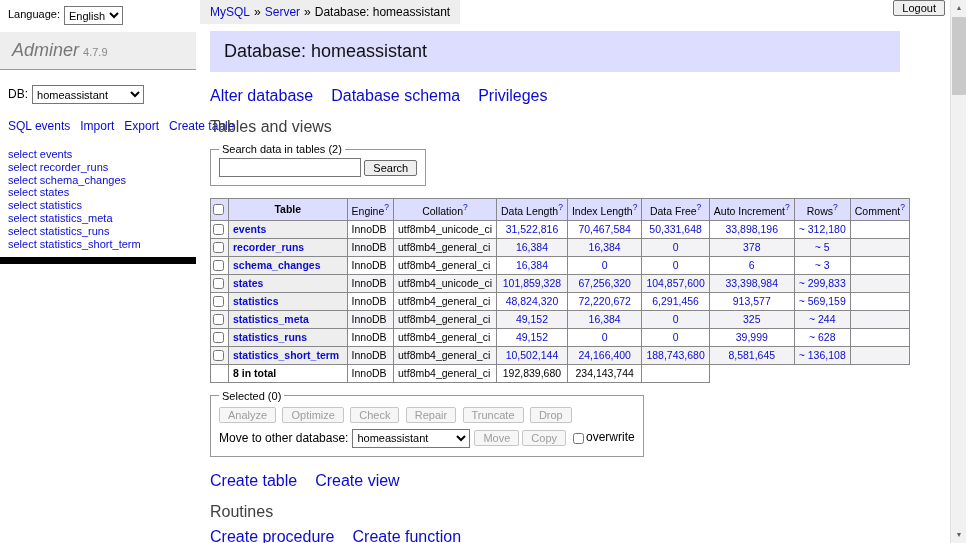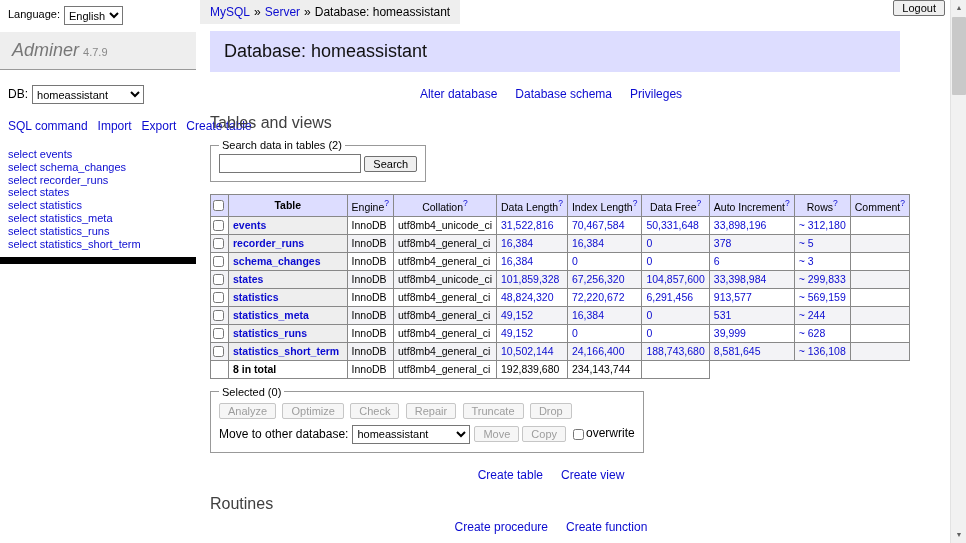--- a/index.html
+++ b/index.html
@@ -64,21 +64,21 @@
   #tables-list { margin: 14px 0 0 0; padding: 0 0 7px 8px; border-bottom: 7px solid #000000; }
   #tables-list a { display: block; line-height: 12.8px; font-size: 11px; white-space: nowrap; }
 
   
   #content { position: absolute; top: 31px; left: 210px; width: 700px; }
   h2 {
     margin: 0; padding: 10px 14px;
     background: #ddf; font-size: 18px; font-weight: normal; color: #111;
     width: 690px;
   }
-  .links-row { margin: 15px 0 0 0; font-size: 12px; text-align: center; }
+  .links-row { margin: 15px 0 0 0; font-size: 16px; }
   .links-row a { margin-right: 18px; }
   h3 { margin: 13px 0 0 0; font-size: 16px; font-weight: normal; color: #404040; }
 
   fieldset {
     display: inline-block; margin: 7px 0 0 0;
     border: 1px solid #999; padding: 3px 8px 8px 8px;
   }
   legend { font-size: 11px; padding: 0 3px; }
   #selected-fieldset .btn-row { margin: 2px 0 6px 0; }
   #selected-fieldset .btn-row button { margin-right: 3px; text-align: right; }
@@ -99,21 +99,21 @@
     padding: 2px 4px; line-height: 13px;
     white-space: nowrap; overflow: hidden;
     text-align: left; font-weight: normal;
   }
   thead td, thead th { background: #ddf; text-align: center; }
   thead th { font-weight: bold; }
   tbody th { background: #eee; font-weight: bold; }
   tbody tr:nth-child(even) td { background: #f3f3f6; }
   tbody tr.total td, tbody tr.total th { background: #fff; }
   tbody tr.total td.num { color: #000; }
-  td.num { text-align: left; }
+  td.num { text-align: center; }
   td.chk { text-align: center; padding: 1px 2px; }
   sup a { font-size: 8.5px; }
   tbody th a { font-weight: bold; }
 
   
   #scrollbar {
     position: absolute; top: 0; right: 0; width: 16px; height: 543px;
     background: #f1f1f1; border-left: 1px solid #e2e2e2;
   }
   #scrollbar .arrow {
@@ -143,26 +143,26 @@
 </div>
 
 <div id="menu">
   <h1>
     <a href="#" class="logo">Adminer</a><span class="version">4.7.9</span>
   </h1>
   <div class="db-row">
     <span>DB:</span><select><option>homeassistant</option></select>
   </div>
   <p class="actions">
-    <a href="#">SQL command</a><a href="#">Import</a><a href="#">Export</a><a href="#">Create table</a>
+    <a href="#">SQL events</a><a href="#">Import</a><a href="#">Export</a><a href="#">Create table</a>
   </p>
   <div id="tables-list">
     <a href="#">select events</a>
+    <a href="#">select recorder_runs</a>
     <a href="#">select schema_changes</a>
-    <a href="#">select recorder_runs</a>
     <a href="#">select states</a>
     <a href="#">select statistics</a>
     <a href="#">select statistics_meta</a>
     <a href="#">select statistics_runs</a>
     <a href="#">select statistics_short_term</a>
   </div>
 </div>
 
 <div id="content">
   <h2>Database: homeassistant</h2>
@@ -268,21 +268,21 @@
         <td></td>
       </tr>
       <tr>
         <td class="chk"><input type="checkbox" style=""></td>
         <th><a href="#">statistics_meta</a></th>
         <td>InnoDB</td>
         <td>utf8mb4_general_ci</td>
         <td class="num"><a href="#">49,152</a></td>
         <td class="num"><a href="#">16,384</a></td>
         <td class="num"><a href="#">0</a></td>
-        <td class="num"><a href="#">531</a></td>
+        <td class="num"><a href="#">325</a></td>
         <td class="num"><a href="#">~ 244</a></td>
         <td></td>
       </tr>
       <tr>
         <td class="chk"><input type="checkbox" style=""></td>
         <th><a href="#">statistics_runs</a></th>
         <td>InnoDB</td>
         <td>utf8mb4_general_ci</td>
         <td class="num"><a href="#">49,152</a></td>
         <td class="num"><a href="#">0</a></td>

